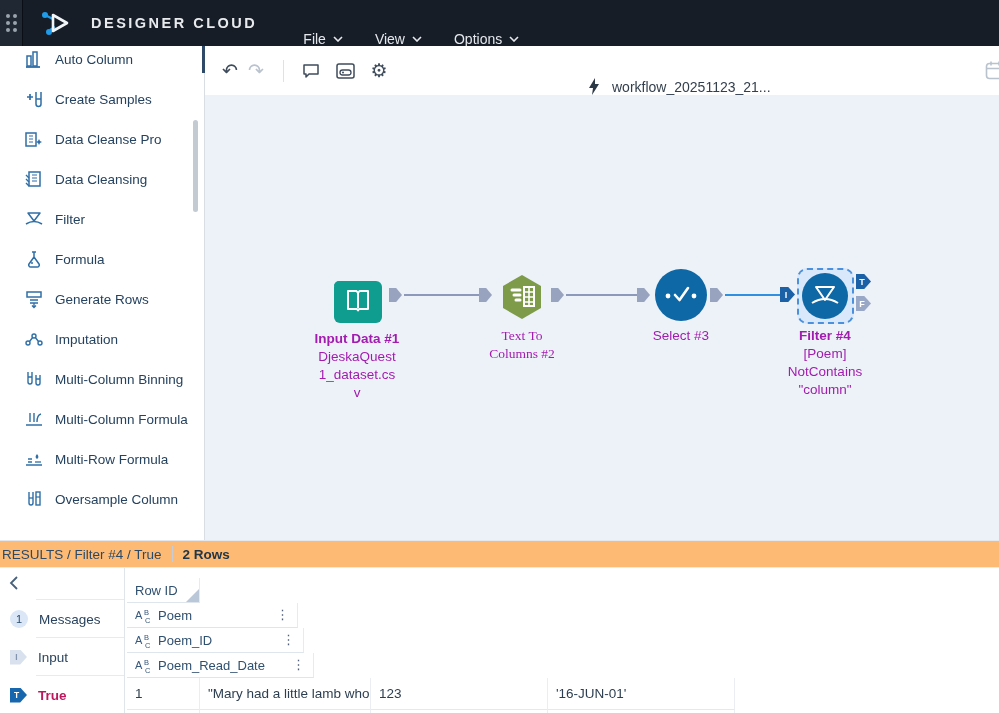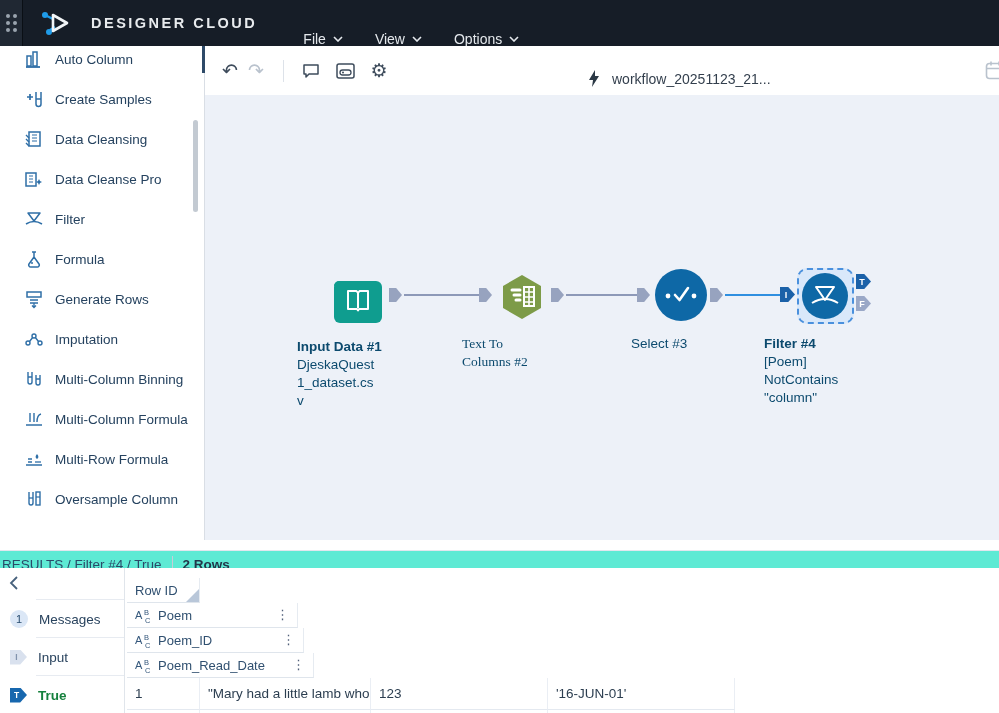--- a/index.html
+++ b/index.html
@@ -33,56 +33,56 @@
   .divider-accent { position:absolute; left:202px; top:46px; width:5px; height:27px; background:#2e4a68; }
 
   
   .canvas { position:absolute; left:205px; top:46px; width:794px; height:494px; background:#edf1f8; }
   .canvas-toolbar { position:absolute; left:0; top:0; width:794px; height:49px; background:#fff;
     display:flex; align-items:center; }
   .tbtn { width:26px; height:26px; display:flex; align-items:center; justify-content:center;
     cursor:pointer; color:#3e4c5c; font-size:19px; }
   .tbtn.disabled { color:#b9c2cd; }
   .tb-sep { width:1px; height:22px; background:#dde2e9; margin:0 14px; }
-  .wf-title { display:flex; align-items:center; gap:12px; position:absolute; left:383px; top:8px;
+  .wf-title { display:flex; align-items:center; gap:12px; position:absolute; left:383px; top:16px;
     height:49px; }
   .wf-title span { font-size:14px; color:#333f4d; }
   .cal-btn { position:absolute; right:-6px; top:14px; cursor:pointer; }
 
   
   .node-icon { position:absolute; cursor:pointer; }
   .sel-box { position:absolute; left:592px; top:222px; width:57px; height:56px; border-radius:10px;
     background:#d9e8fa; border:2px dashed #4a90dd; cursor:pointer; }
-  .nlabel { position:absolute; font-size:13.5px; color:#0c4a6e; line-height:18px;margin-top:8px; }
+  .nlabel { position:absolute; text-align:center; font-size:13.5px; color:#a21caf; line-height:18px; }
   .nlabel .t-bold { font-weight:700; }
   .wire { position:absolute; height:2px; background:#8d99b8; }
   .wire.sel { background:#2f8fe0; }
   .anchor { position:absolute; width:13px; height:14px; background:#97a3bf;
     clip-path:polygon(0 0,55% 0,100% 50%,55% 100%,0 100%); cursor:pointer; }
   .anchor.lettered { width:15px; height:15px; color:#fff; font-size:9px; font-weight:700;
     display:flex; align-items:center; justify-content:center; padding-right:3px; }
   .anchor.t { background:#1b61a8; }
   .anchor.f { background:#9aa8c7; }
   .anchor.i { background:#1b61a8; }
 
   
-  .results-bar { position:absolute; left:0; top:540px; width:999px; height:28px; background:#5eead4;
-    border-top:1px solid #e3e7ee; border-bottom:1px solid #e8ecf2; display:flex; align-items:center;margin-top:10px; }
+  .results-bar { position:absolute; left:0; top:540px; width:999px; height:28px; background:#fdba74;
+    border-top:1px solid #e3e7ee; border-bottom:1px solid #e8ecf2; display:flex; align-items:center; }
   .crumb { font-size:13.5px; color:#2b4a68; margin-left:2px; }
   .bar-sep { width:1px; height:16px; background:#c7cdd7; margin:0 10px; }
   .rowcount { font-size:13.5px; color:#223649; font-weight:600; }
 
   .results-body { position:absolute; left:0; top:568px; width:999px; height:145px; background:#fff; }
   .out-nav { position:absolute; left:0; top:0; width:125px; height:145px; background:#fff;
     border-right:1px solid #e0e5eb; }
   .collapse-btn { position:absolute; left:9px; top:8px; width:16px; height:16px; cursor:pointer; }
   .onav-item { position:absolute; left:0; width:125px; height:36px; display:flex; align-items:center;
     gap:11px; padding-left:10px; cursor:pointer; }
   .onav-item .lbl { font-size:13.5px; color:#29435e; }
-  .onav-item.active .lbl { color:#15803d; font-weight:600; }
+  .onav-item.active .lbl { color:#be185d; font-weight:600; }
   .onav-sep { position:absolute; left:36px; width:88px; height:1px; background:#e7ebf1; }
   .badge { width:18px; height:18px; border-radius:50%; background:#dbe7f6; color:#274b6e;
     font-size:11px; display:flex; align-items:center; justify-content:center; }
   .pent { width:17px; height:15px; clip-path:polygon(0 0,60% 0,100% 50%,60% 100%,0 100%);
     display:flex; align-items:center; justify-content:center; font-size:8.5px; font-weight:700;
     padding-right:4px; }
   .pent.input { background:#d9e1ee; color:#8193ad; }
   .pent.true { background:#1767ae; color:#fff; }
 
   
@@ -164,34 +164,34 @@
         <svg class="ic" viewBox="0 0 20 20">
             <path d="M12 3 v12 a2.5 2.5 0 0 0 5 0 V3" fill="none" stroke="#2f6fa7" stroke-width="1.5"></path>
             <path d="M12 10 h5" stroke="#2f6fa7" stroke-width="1.5"></path>
             <path d="M3 8 h6 M6 5 v6" stroke="#2f6fa7" stroke-width="1.7"></path>
           </svg>
         <span class="lbl">Create Samples</span>
       </div>
 
       <div class="sitem">
         <svg class="ic" viewBox="0 0 20 20">
+            <rect x="2" y="4" width="10" height="13" fill="none" stroke="#2f6fa7" stroke-width="1.5"></rect>
+            <path d="M5 7h4 M5 10h4 M5 13h4" stroke="#2f6fa7" stroke-width="1.2"></path>
+            <path d="M15 10 l1 2 2 1 -2 1 -1 2 -1-2 -2-1 2-1 Z" fill="#2f6fa7"></path>
+          </svg>
+        <span class="lbl">Data Cleanse Pro</span>
+      </div>
+
+      <div class="sitem">
+        <svg class="ic" viewBox="0 0 20 20">
             <rect x="5" y="3" width="11" height="14" fill="none" stroke="#2f6fa7" stroke-width="1.5"></rect>
             <path d="M8 6h5 M8 9h5 M8 12h5" stroke="#2f6fa7" stroke-width="1.2"></path>
             <path d="M2 6 l3 3 M2 10 l3 3 M2 14 l3 3" stroke="#2f6fa7" stroke-width="1.4"></path>
           </svg>
         <span class="lbl">Data Cleansing</span>
-      </div>
-
-      <div class="sitem">
-        <svg class="ic" viewBox="0 0 20 20">
-            <rect x="2" y="4" width="10" height="13" fill="none" stroke="#2f6fa7" stroke-width="1.5"></rect>
-            <path d="M5 7h4 M5 10h4 M5 13h4" stroke="#2f6fa7" stroke-width="1.2"></path>
-            <path d="M15 10 l1 2 2 1 -2 1 -1 2 -1-2 -2-1 2-1 Z" fill="#2f6fa7"></path>
-          </svg>
-        <span class="lbl">Data Cleanse Pro</span>
       </div>
 
       <div class="sitem">
         <svg class="ic" viewBox="0 0 20 20">
             <path d="M4 4 L16 4 L10 12 Z" fill="none" stroke="#2f6fa7" stroke-width="1.5" stroke-linejoin="round"></path>
             <path d="M2 15 Q10 10 18 15" fill="none" stroke="#2f6fa7" stroke-width="1.5"></path>
           </svg>
         <span class="lbl">Filter</span>
       </div>
 

